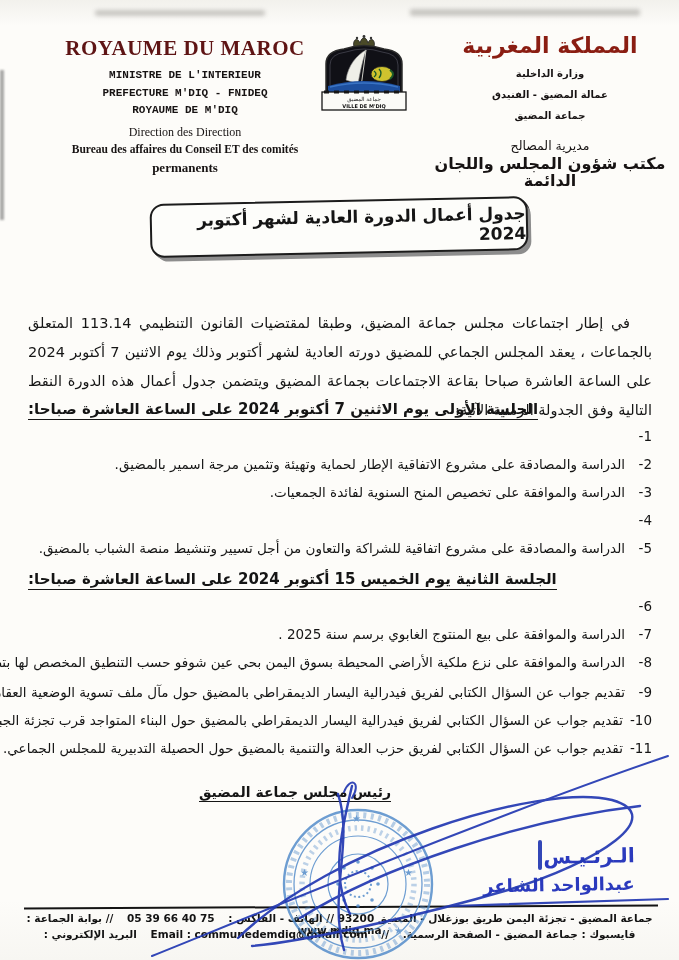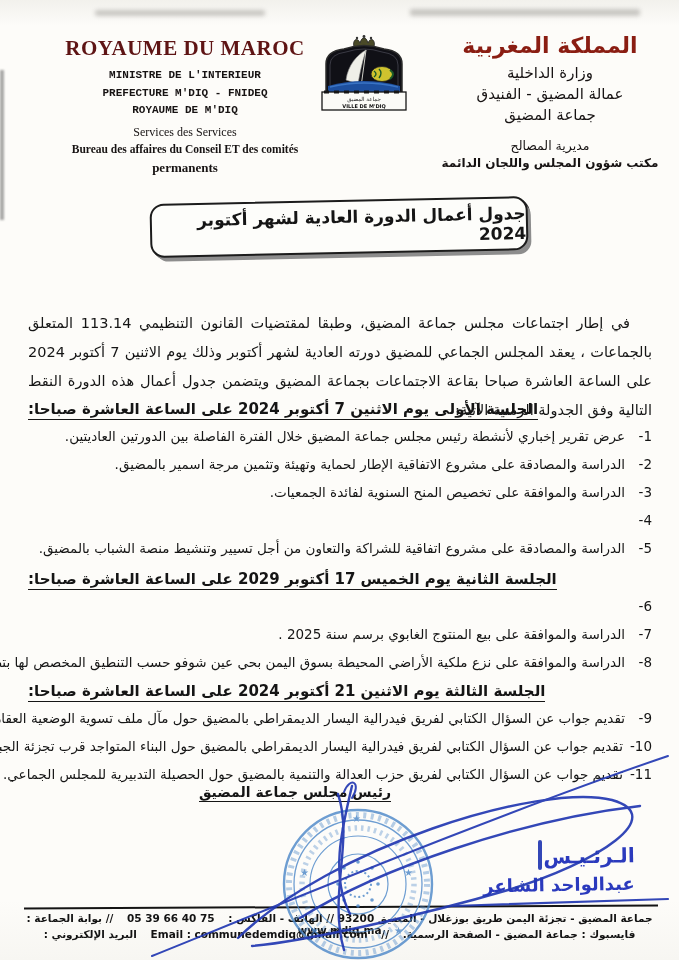--- a/index.html
+++ b/index.html
@@ -24,23 +24,23 @@
   .fr-kingdom{font-size:21px;font-weight:bold;color:#5e1414;letter-spacing:.5px;margin-bottom:6px;}
   .fr-line{font-size:11px;font-weight:bold;line-height:17.5px;font-family:Liberation Mono, monospace;}
   .fr-dir{font-size:12px;margin-top:5px;}
   .fr-bureau{font-size:11.5px;font-weight:bold;margin-top:3px;}
   .fr-perm{font-size:13px;font-weight:bold;margin-top:5px;}
 
   .logo{position:absolute;left:316px;top:34px;width:96px;height:88px;}
 
   .ar-block{position:absolute;left:430px;top:33px;width:240px;text-align:center;direction:rtl;color:#171313;}
   .ar-kingdom{font-size:22px;font-weight:bold;color:#8a1d12;margin-bottom:5px;}
-  .ar-line{font-size:15px;font-weight:normal;line-height:21px;}
+  .ar-line{font-size:10px;font-weight:bold;line-height:21px;}
   .ar-dir{font-size:12.5px;line-height:19px;margin-top:10px;}
-  .ar-bureau{font-size:12px;font-weight:bold;line-height:17px;}
+  .ar-bureau{font-size:16px;font-weight:bold;line-height:17px;}
 
   
   .title-box{
     position:absolute;left:150px;top:200px;width:374px;height:50px;
     border:2px solid #1c1c1c;border-radius:14px;background:#fdfdfa;
     box-shadow:4px 5px 0 -1px #8d8d8d,2px 2px 0 0 #2a2a2a;
     transform:rotate(-1.2deg);
     display:flex;align-items:center;justify-content:center;
   }
   .title-box span{direction:rtl;font-size:17px;font-weight:bold;}
@@ -93,21 +93,21 @@
 
   <div class="smudge" style="left:95px;top:10px;width:170px;height:6px;"></div>
   <div class="smudge" style="left:410px;top:9px;width:230px;height:7px;"></div>
   <div class="edge-mark" style="left:0;top:70px;width:4px;height:150px;"></div>
 
   <div class="fr-block">
     <div class="fr-kingdom">ROYAUME DU MAROC</div>
     <div class="fr-line">MINISTRE DE L'INTERIEUR</div>
     <div class="fr-line">PREFECTURE M'DIQ - FNIDEQ</div>
     <div class="fr-line">ROYAUME DE M'DIQ</div>
-    <div class="fr-dir">Services des Services</div>
+    <div class="fr-dir">Direction des Direction</div>
     <div class="fr-bureau">Bureau des affaires du Conseil ET des comités</div>
     <div class="fr-perm">permanents</div>
   </div>
 
   <div class="logo">
     <svg width="96" height="88" viewBox="0 0 96 88">
       <g>
         <path d="M38 13 C36 5 42 3 44 9 C46 2 50 2 52 9 C54 3 60 5 58 13 Z" fill="#4a4a28" stroke="#222" stroke-width="0.8"></path>
         <circle cx="41" cy="4" r="1.2" fill="#333"></circle>
           <circle cx="48" cy="2.5" r="1.4" fill="#333"></circle>
@@ -145,56 +145,54 @@
   <div class="title-box">
     <span>جدول أعمال الدورة العادية لشهر أكتوبر 2024</span>
   </div>
 
   <p class="intro">في إطار اجتماعات مجلس جماعة المضيق، وطبقا لمقتضيات القانون التنظيمي 113.14 المتعلق بالجماعات ، يعقد المجلس الجماعي للمضيق دورته العادية لشهر أكتوبر وذلك يوم الاثنين 7 أكتوبر 2024 على الساعة العاشرة صباحا بقاعة الاجتماعات بجماعة المضيق ويتضمن جدول أعمال هذه الدورة النقط التالية وفق الجدولة الزمنية الآتية:</p>
 
   <div class="session session-1">
     <div class="session-heading"><span>الجلسة الأولى يوم الاثنين 7 أكتوبر 2024 على الساعة العاشرة صباحا:</span></div>
     <div class="agenda-item">
       <span class="num">1-</span>
-      <span class="txt">عرض تقرير إخباري لأنشطة رئيس مجلس جماعة المضيق خلال الفترة الفاصلة بين الدورتين العاديتين.</span>
     </div>
     <div class="agenda-item">
       <span class="num">2-</span>
       <span class="txt">الدراسة والمصادقة على مشروع الاتفاقية الإطار لحماية وتهيئة وتثمين مرجة اسمير بالمضيق.</span>
     </div>
     <div class="agenda-item">
       <span class="num">3-</span>
       <span class="txt">الدراسة والموافقة على تخصيص المنح السنوية لفائدة الجمعيات.</span>
     </div>
     <div class="agenda-item">
       <span class="num">4-</span>
     </div>
     <div class="agenda-item">
       <span class="num">5-</span>
       <span class="txt">الدراسة والمصادقة على مشروع اتفاقية للشراكة والتعاون من أجل تسيير وتنشيط منصة الشباب بالمضيق.</span>
     </div>
   </div>
 
   <div class="session session-2">
-    <div class="session-heading"><span>الجلسة الثانية يوم الخميس 17 أكتوبر 2029 على الساعة العاشرة صباحا:</span></div>
+    <div class="session-heading"><span>الجلسة الثانية يوم الخميس 15 أكتوبر 2024 على الساعة العاشرة صباحا:</span></div>
     <div class="agenda-item">
       <span class="num">6-</span>
     </div>
     <div class="agenda-item">
       <span class="num">7-</span>
       <span class="txt">الدراسة والموافقة على بيع المنتوج الغابوي برسم سنة 2025 .</span>
     </div>
     <div class="agenda-item">
       <span class="num">8-</span>
       <span class="txt">الدراسة والموافقة على نزع ملكية الأراضي المحيطة بسوق اليمن بحي عين شوفو حسب التنطيق المخصص لها بتصميم التهيئة.</span>
     </div>
   </div>
 
   <div class="session session-3">
-    <div class="session-heading"><span>الجلسة الثالثة يوم الاثنين 21 أكتوبر 2024 على الساعة العاشرة صباحا:</span></div>
     <div class="agenda-item">
       <span class="num">9-</span>
       <span class="txt">تقديم جواب عن السؤال الكتابي لفريق فيدرالية اليسار الديمقراطي بالمضيق حول مآل ملف تسوية الوضعية العقارية للمدينة.</span>
     </div>
     <div class="agenda-item">
       <span class="num">10-</span>
       <span class="txt">تقديم جواب عن السؤال الكتابي لفريق فيدرالية اليسار الديمقراطي بالمضيق حول البناء المتواجد قرب تجزئة الجبل.</span>
     </div>
     <div class="agenda-item">
       <span class="num">11-</span>

